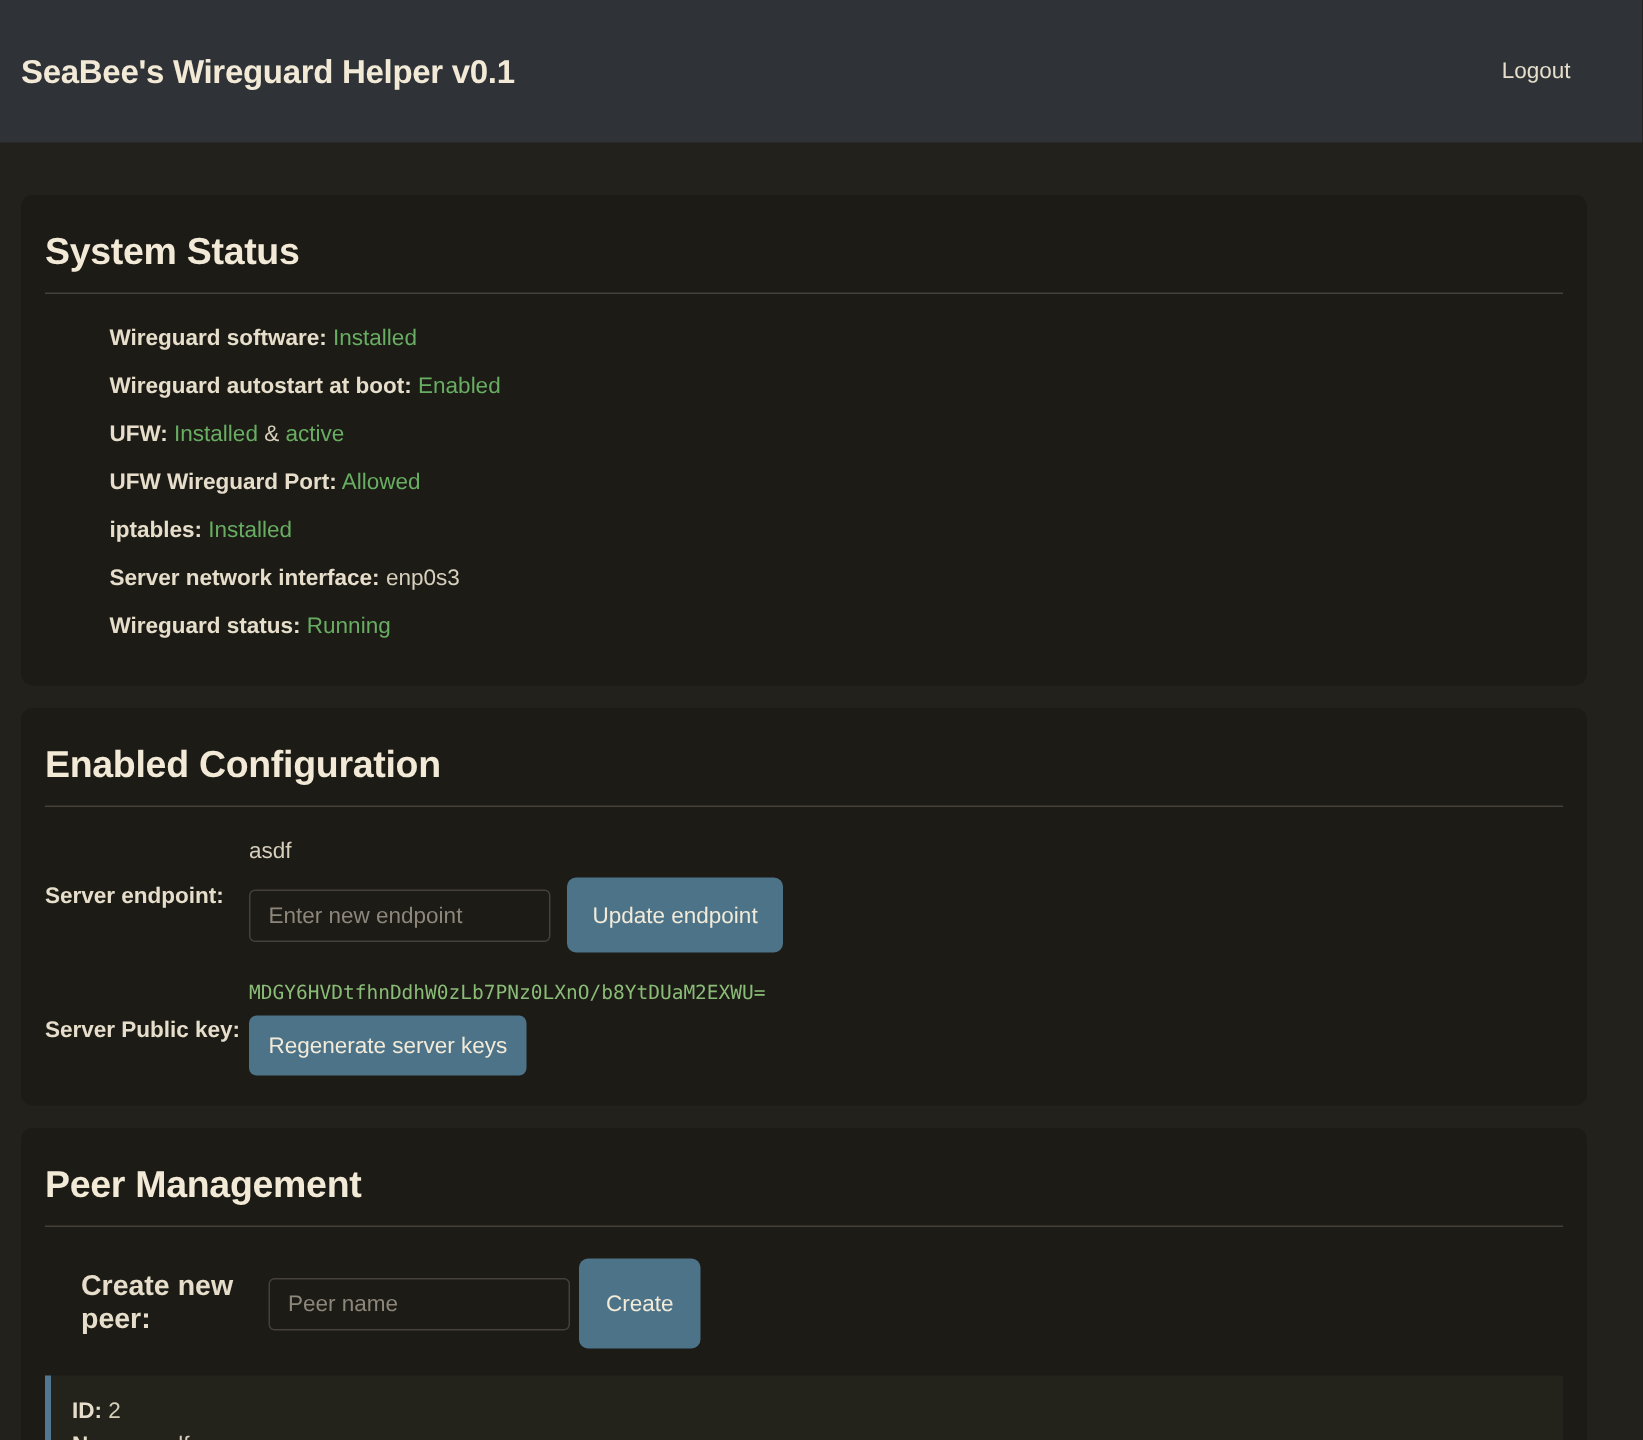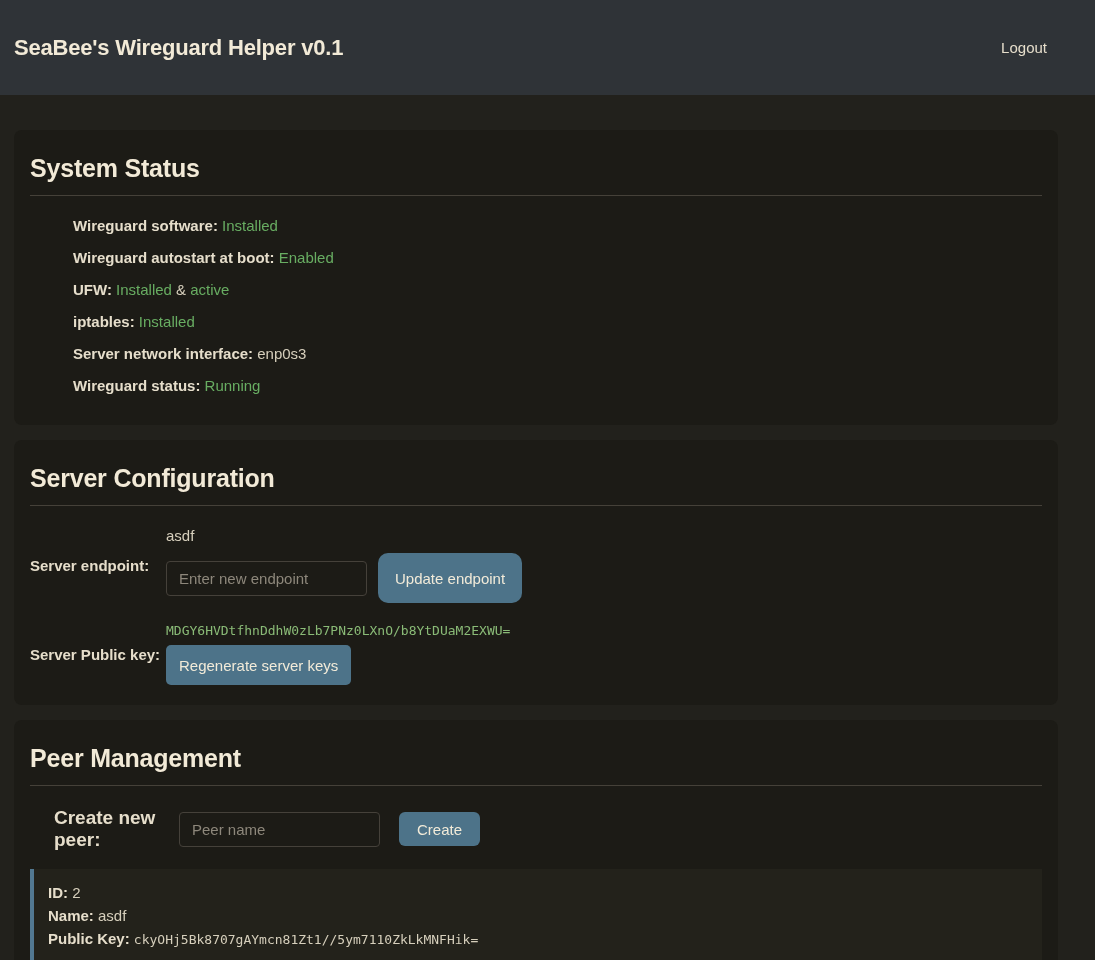--- a/index.html
+++ b/index.html
@@ -57,30 +57,30 @@
     color:var(--body-text); font-size:15px; font-family:"Liberation Sans",sans-serif;
     outline:none;
   }
   .text-input::placeholder{ color:var(--muted-text); }
   .btn{
     display:inline-flex; align-items:center; justify-content:center;
     background:var(--button-bg); color:var(--button-text);
     border:none; border-radius:6px; font-size:15px;
     font-family:"Liberation Sans",sans-serif; cursor:pointer;
   }
-  .btn-lg{ height:50px; padding:0 17px; margin-left:11px;border-radius:10px; }
+  .btn-lg{ height:50px; padding:0 17px; margin-left:11px; }
   .btn-sm{ height:40px; padding:0 13px; border-radius:5px; }
   .mono-key{
     font-family:"DejaVu Sans Mono", monospace; font-size:13px;
     color:var(--key-text); margin-bottom:7px;
   }
   
   .create-row{ display:flex; align-items:center; }
   .create-label{ flex:0 0 125px; font-size:19px; font-weight:700; color:var(--label-text);margin-left:24px; }
-  .btn-create{ height:34px; padding:16px 18px; margin-left:19px; }
+  .btn-create{ height:60px; padding:16px 18px; margin-left:6px; }
   .peer-item{
     margin-top:18px; background:var(--peer-bg);
     border-left:4px solid var(--peer-accent);
     padding:12px 14px 14px;
   }
   .peer-line{ font-size:15px; line-height:23px; color:var(--body-text); }
   .peer-line strong{ color:var(--label-text); font-weight:700; }
   .peer-key-value{
     font-family:"DejaVu Sans Mono", monospace; font-size:13px; color:var(--body-text);
   }
@@ -95,28 +95,29 @@
 
 <div class="main">
 
   <section class="card">
     <h2 class="section-title">System Status</h2>
     <hr>
     <div>
         <p class="status-line"><strong>Wireguard software:</strong> <span class="text-success">Installed</span></p>
         <p class="status-line"><strong>Wireguard autostart at boot:</strong> <span class="text-success">Enabled</span></p>
         <p class="status-line"><strong>UFW:</strong> <span class="text-success">Installed</span><span class="text-plain"> &amp; </span><span class="text-success">active</span></p>
+        <p class="status-line"><strong>UFW Wireguard Port:</strong> <span class="text-success">Allowed</span></p>
         <p class="status-line"><strong>iptables:</strong> <span class="text-success">Installed</span></p>
         <p class="status-line"><strong>Server network interface:</strong> <span class="text-plain">enp0s3</span></p>
         <p class="status-line"><strong>Wireguard status:</strong> <span class="text-success">Running</span></p>
       </div>
   </section>
 
   <section class="card">
-    <h2 class="section-title">Server Configuration</h2>
+    <h2 class="section-title">Enabled Configuration</h2>
     <hr>
 
     <div class="config-row">
       <div class="config-label">Server endpoint:</div>
       <div>
         <div class="current-value">asdf</div>
         <div class="inline-controls">
           <input class="text-input" type="text" placeholder="Enter new endpoint" style="">
           <button class="btn btn-lg">Update endpoint</button>
         </div>

